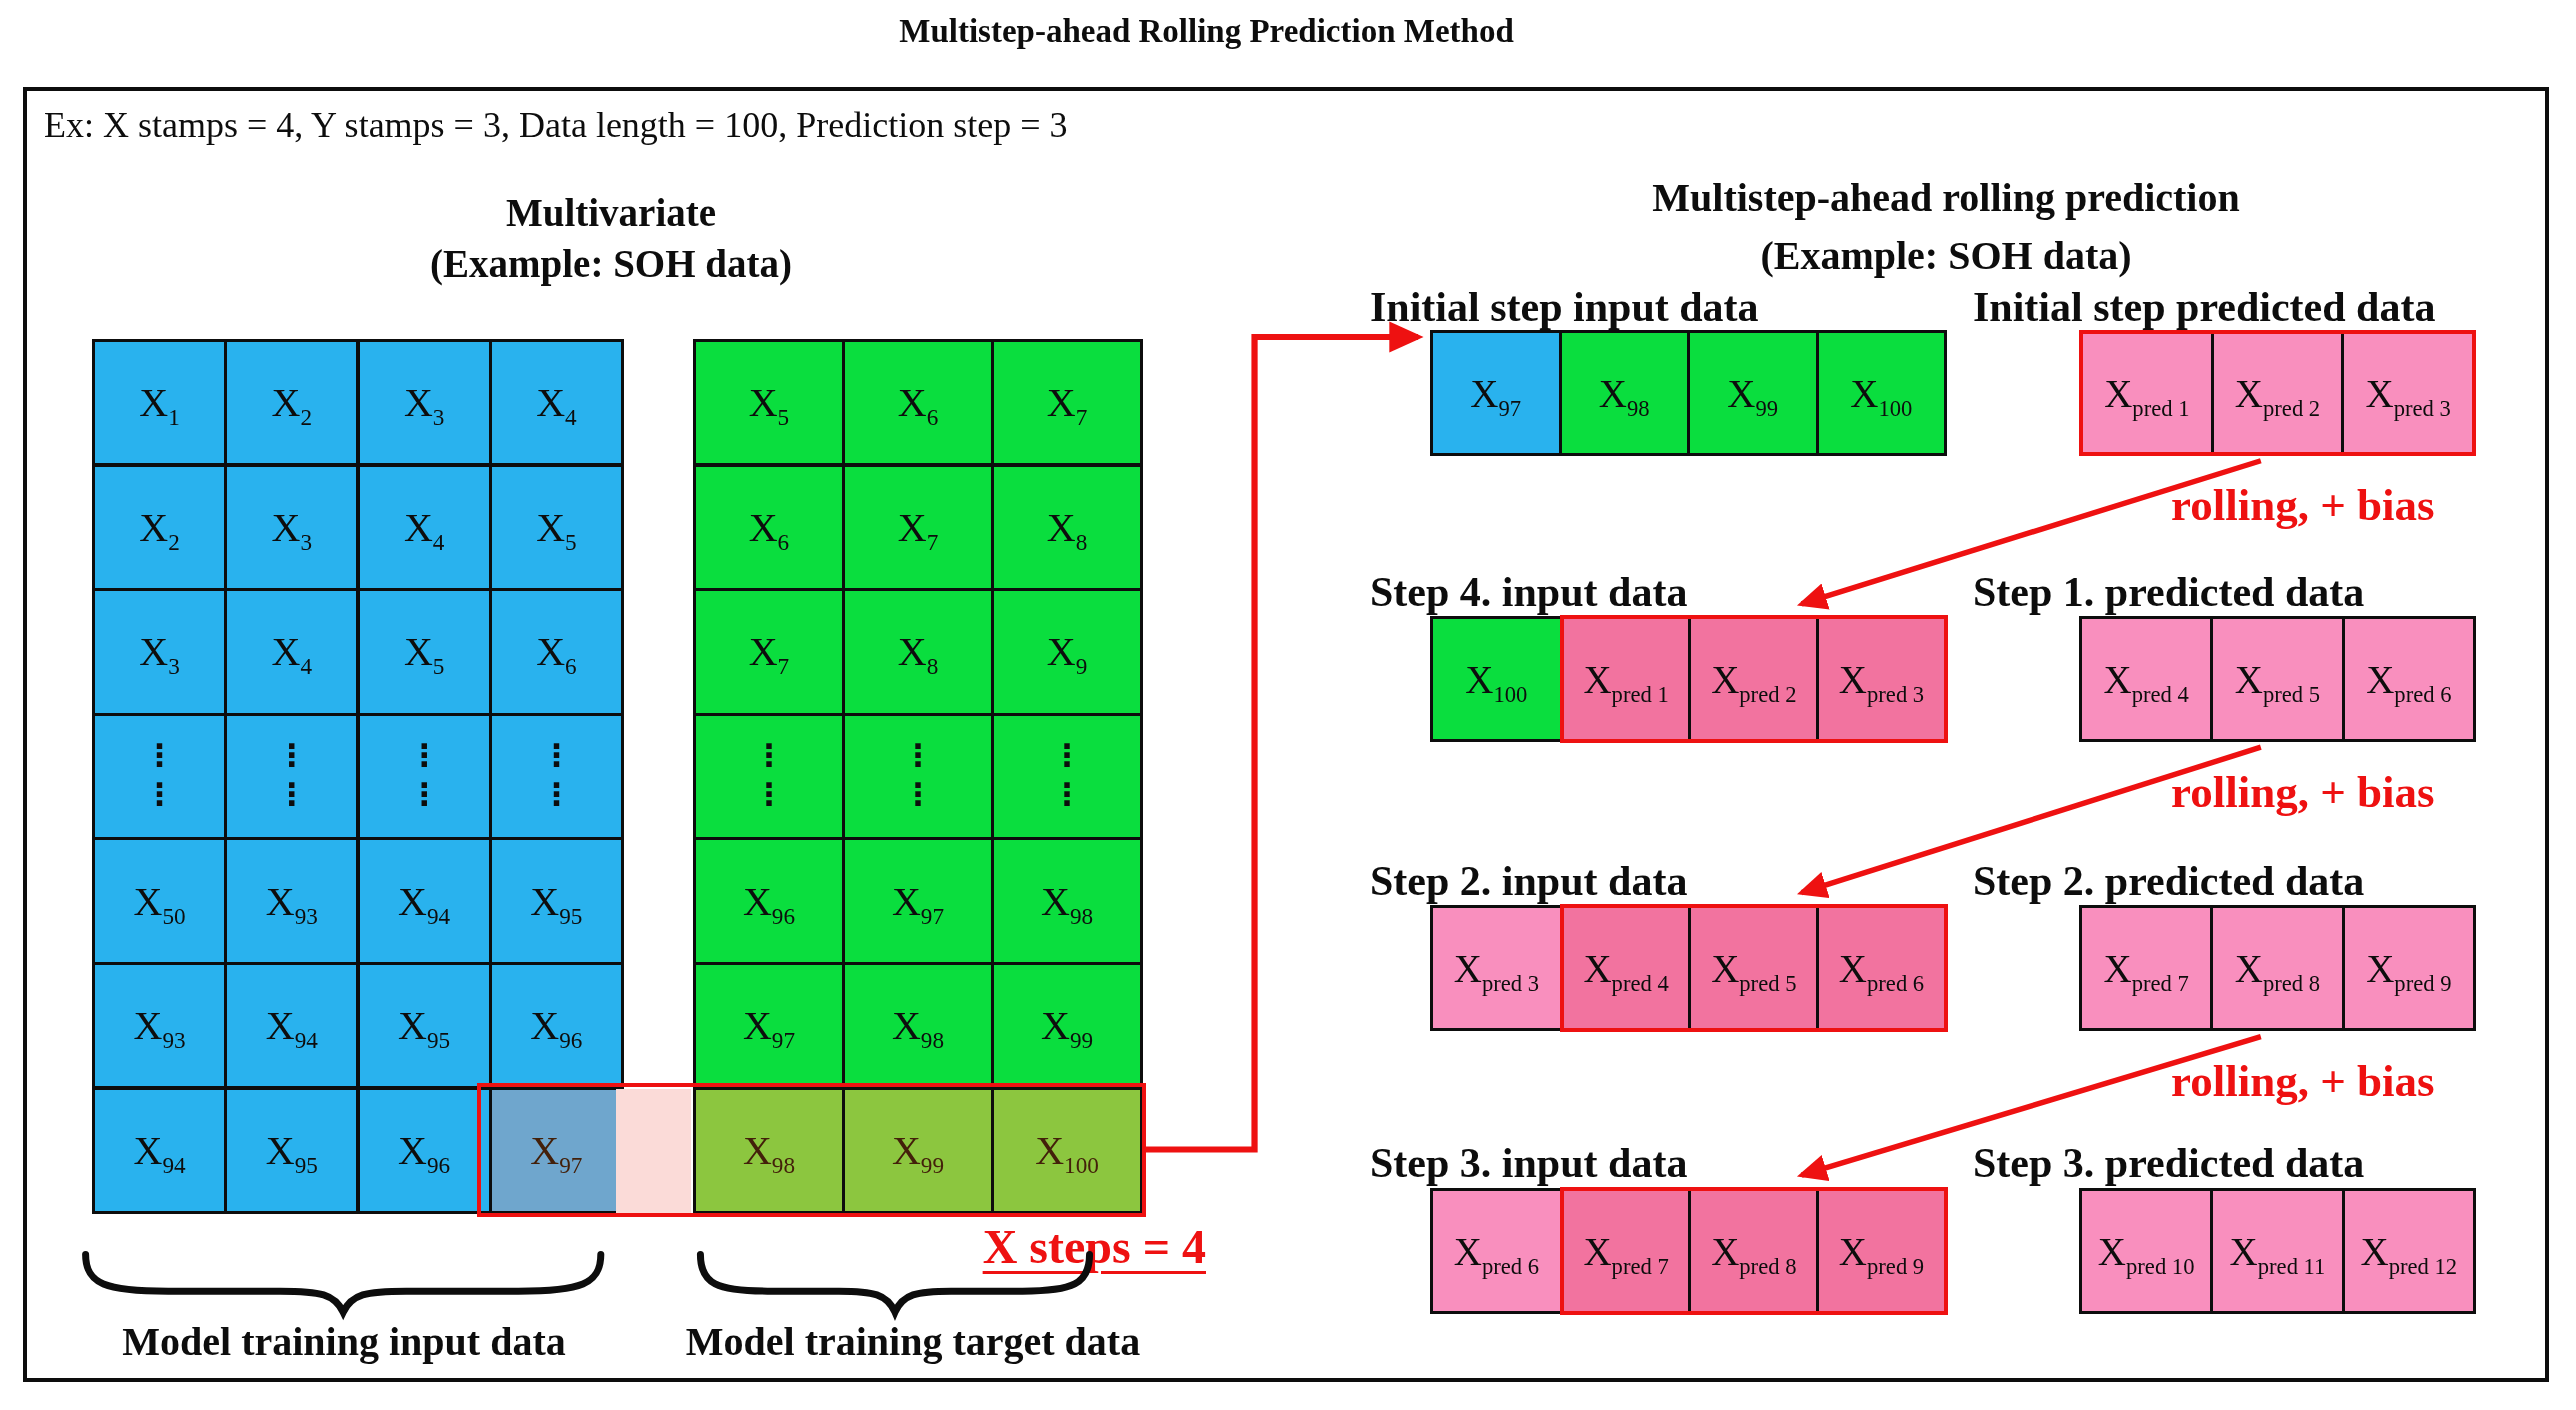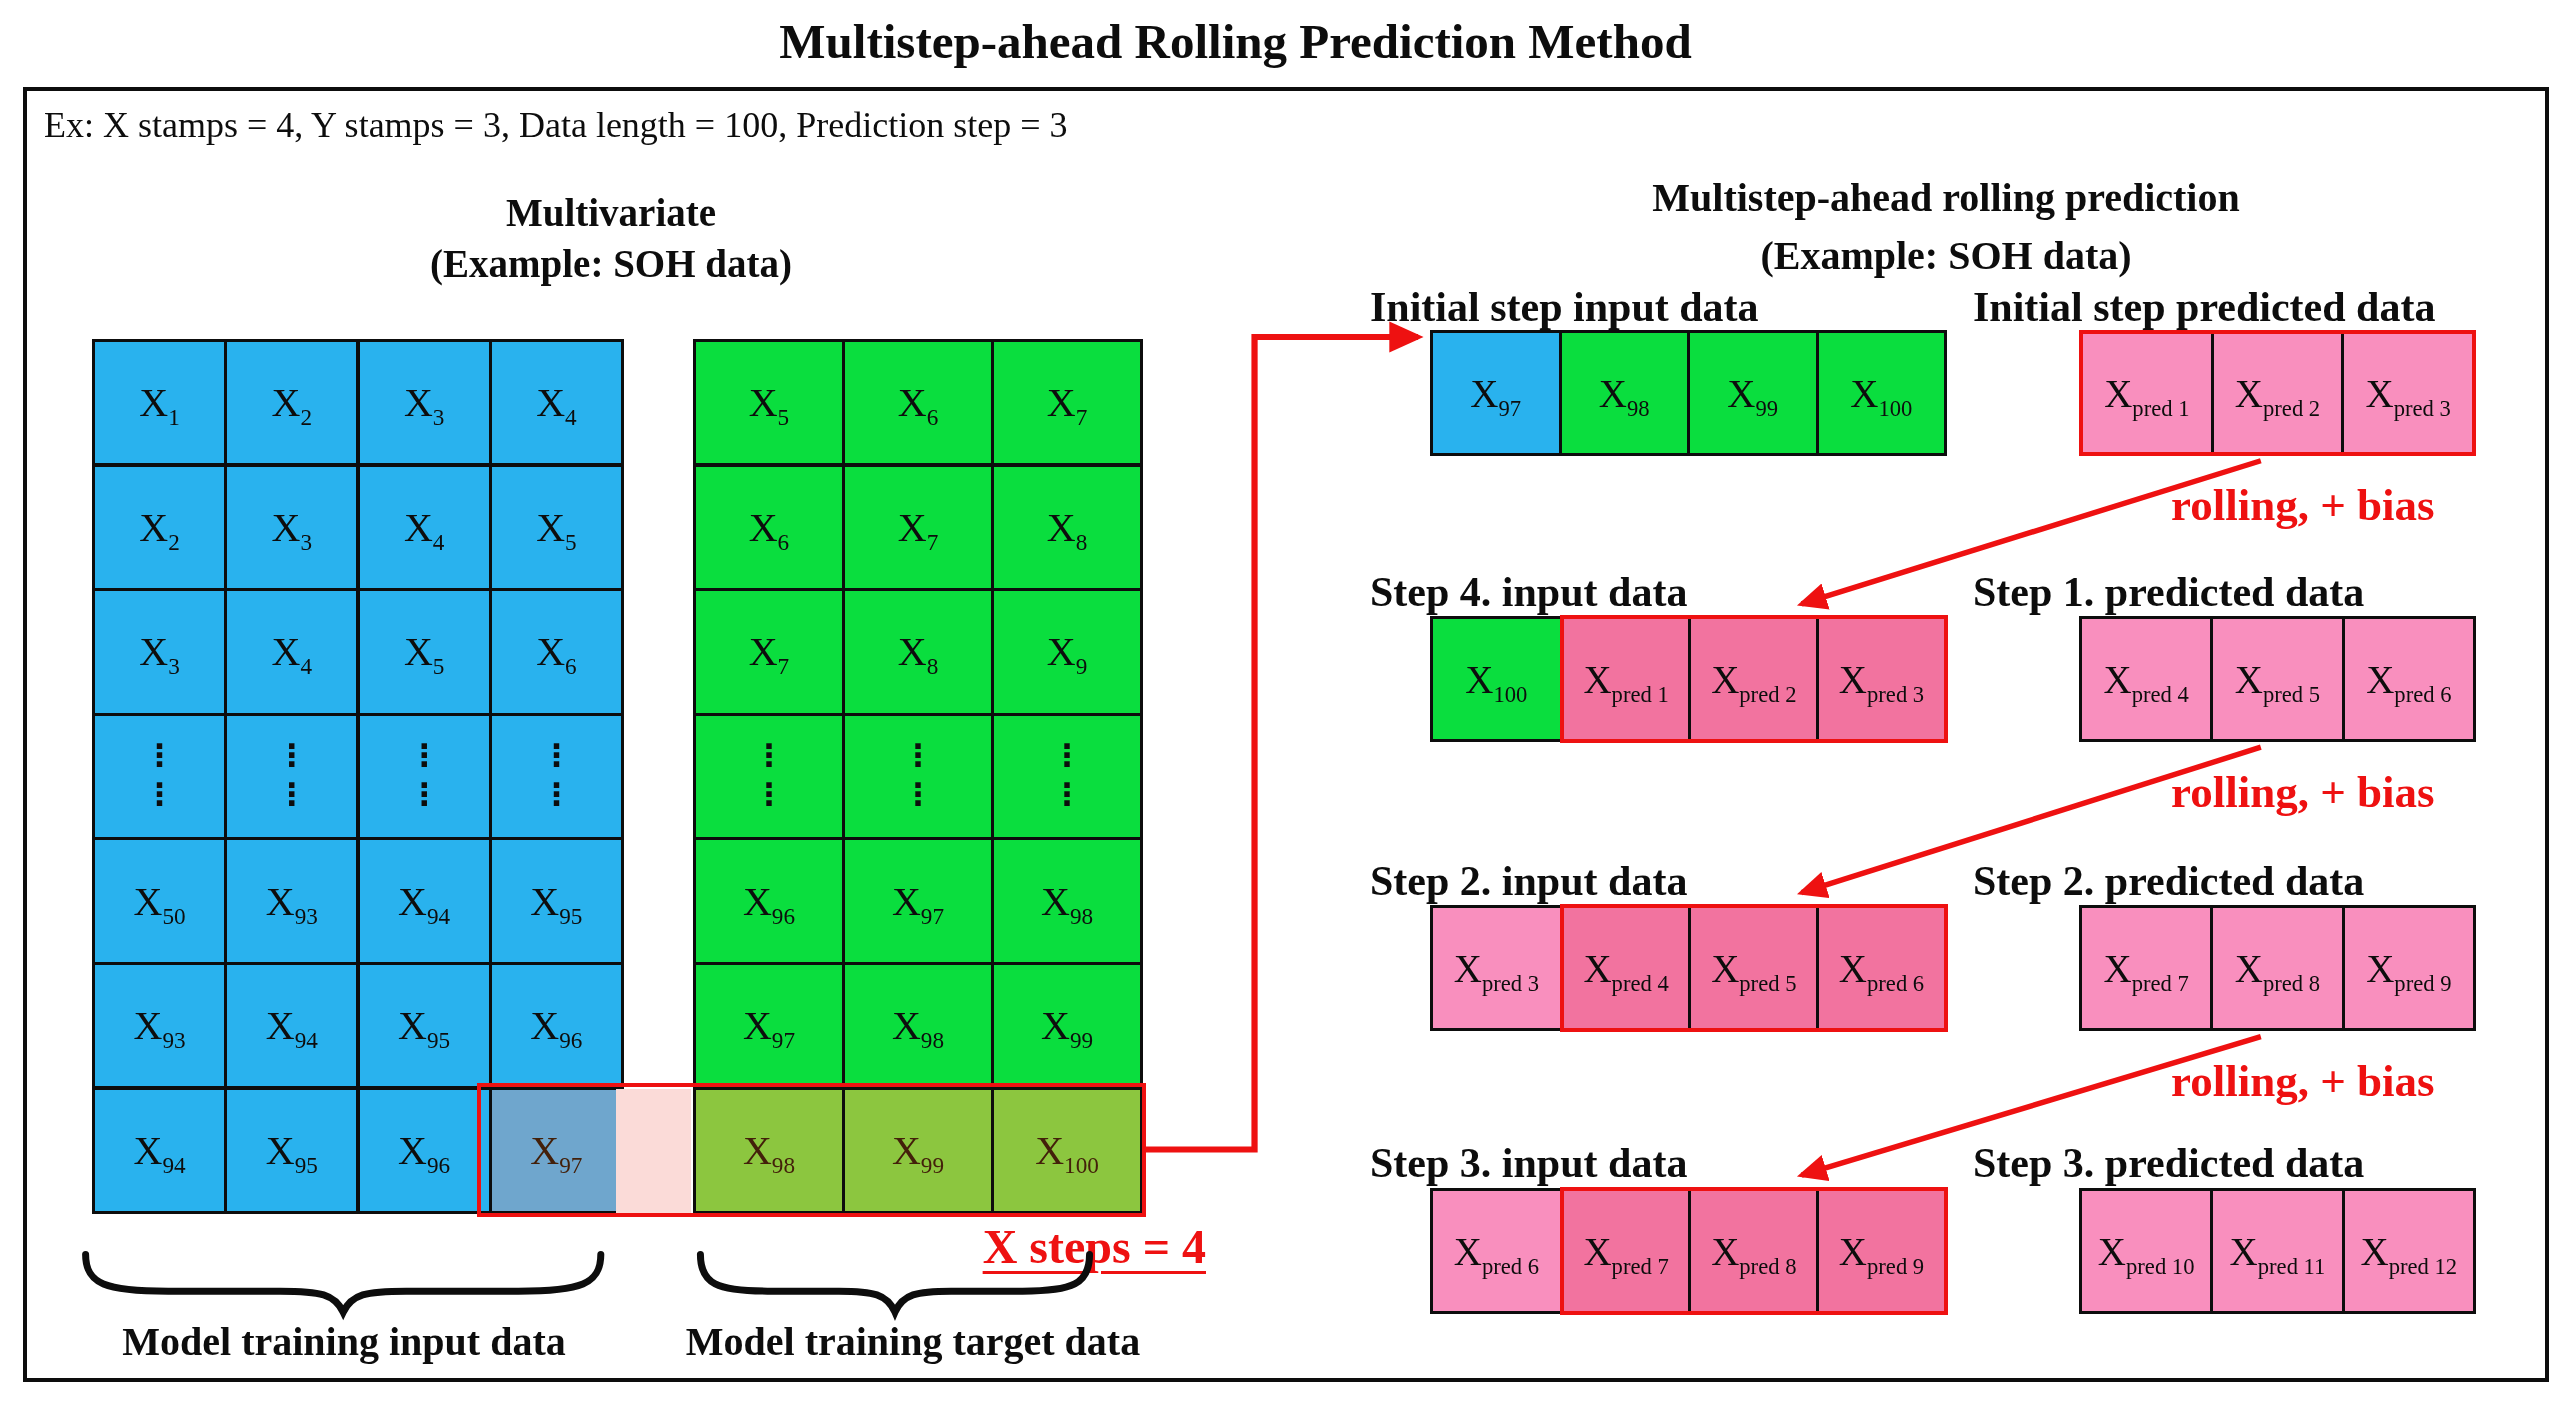--- a/index.html
+++ b/index.html
@@ -1,19 +1,19 @@
 <!DOCTYPE html>
 <html style="--ink: #0d0d0d; --red: #ee1111; --blue: #29b2ee; --green: #0ade3e; --hl_blue: #6fa6cd; --hl_green: #8cc63f; --hl_text: #43200a; --gap_pink: #fbdbd8; --pink: #f98fbe; --pink_deep: #f2739f;font-size:12.5px"><head>
 <meta charset="utf-8">
 <style>
   html,body{margin:0;padding:0;background:#fff;}
   body{width:2576px;height:1411px;overflow:hidden;font-family:"Liberation Serif",serif;color:var(--ink);}
   .canvas{position:relative;width:2576px;height:1411px;}
   .abs{position:absolute;box-sizing:border-box;}
-  .page-title{top:12.5px;left:0;width:2413px;font-size:49px;font-weight:bold;text-align:center;margin-left:29px;}
+  .page-title{top:12.5px;left:0;width:2413px;font-size:33px;font-weight:bold;text-align:center;}
   .frame{left:23px;top:87px;width:2526px;height:1295px;border:4.7px solid var(--ink);}
   .ex-line{left:44px;top:104px;font-size:36px;white-space:nowrap;}
   .left-title{left:74px;top:187px;width:1074px;font-size:39px;font-weight:bold;line-height:51px;text-align:center;}
   .right-title{left:1588px;top:149px;width:716px;font-size:40px;font-weight:bold;line-height:58px;text-align:center;margin-top:20px;}
   
   .grid{display:grid;gap:3.1px;background:var(--ink);border:3.1px solid var(--ink);}
   .grid-blue{left:92px;top:339px;width:532px;height:875px;grid-template-columns:repeat(4,1fr);grid-template-rows:repeat(7,1fr);}
   .grid-green{left:693px;top:339px;width:450px;height:875px;grid-template-columns:repeat(3,1fr);grid-template-rows:repeat(7,1fr);}
   .gcell{display:flex;align-items:center;justify-content:center;font-size:40px;}
   .grid-blue .gcell{background:var(--blue);}

